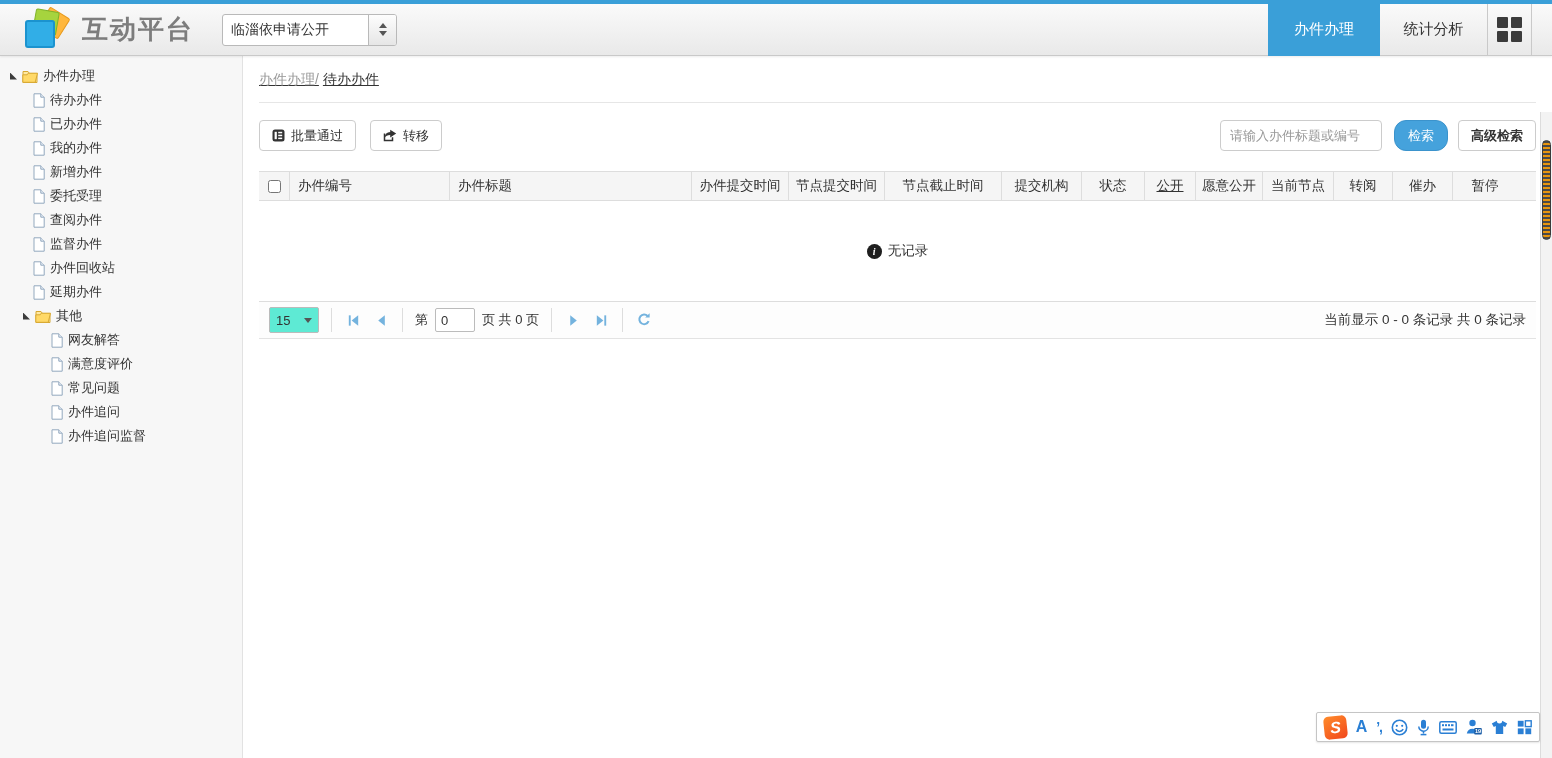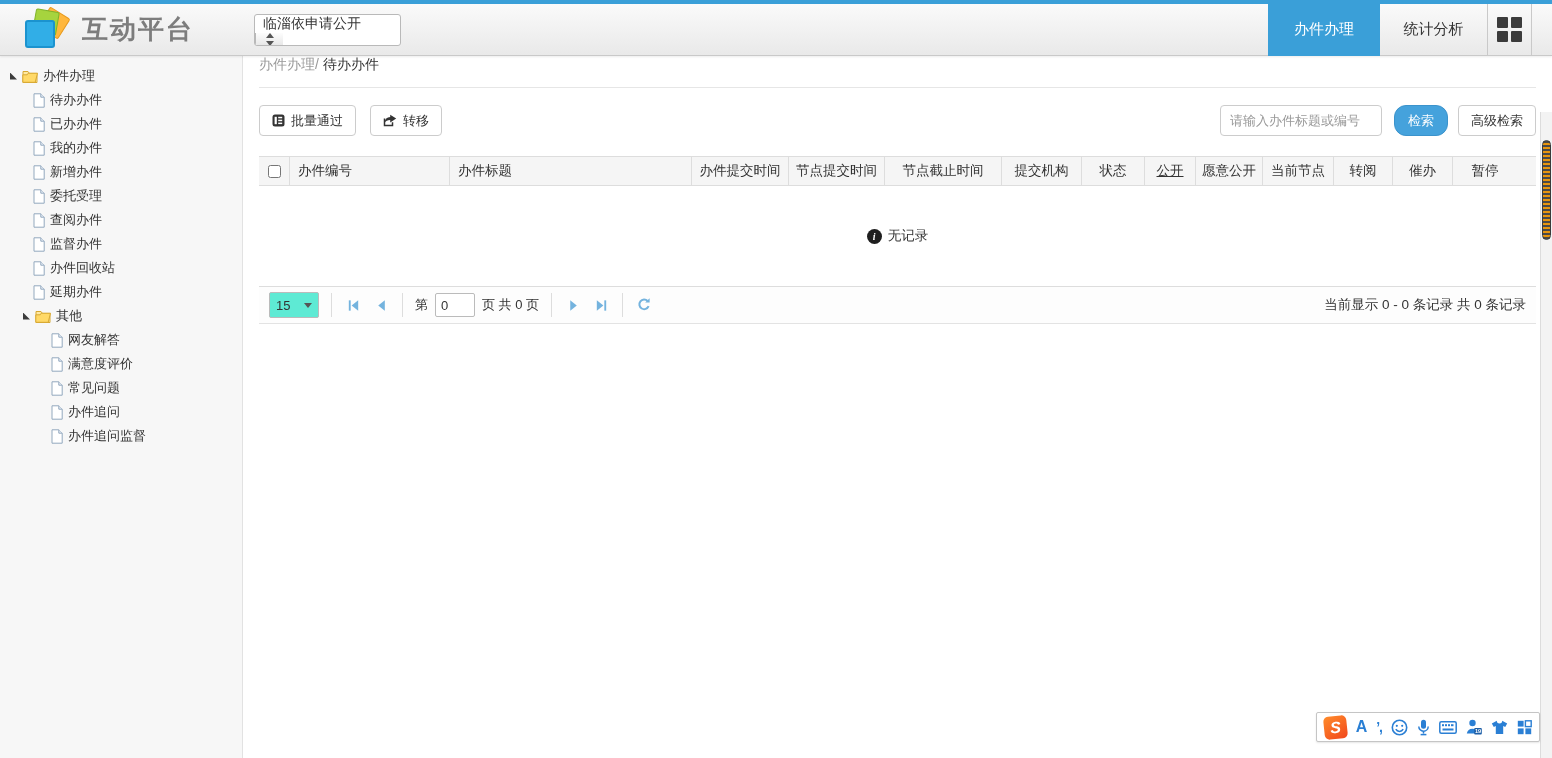--- a/index.html
+++ b/index.html
@@ -11,22 +11,22 @@
   .header { height:56px; border-top:4px solid #3a9fd8; background:linear-gradient(#fafafa,#e9e9e9);
             border-bottom:1px solid #c9c9c9; box-shadow:0 1px 2px rgba(0,0,0,.08);
             display:flex; align-items:center; position:relative; z-index:5; }
   .logo { position:relative; width:46px; height:40px; margin-left:22px; flex:0 0 auto; }
   .logo .paper { position:absolute; width:24px; height:24px; border-radius:2px; }
   .logo .paper.yellow { right:2px; top:1px; background:#ffb73d; border:1px solid #e89a1d; transform:rotate(32deg); }
   .logo .paper.green  { right:10px; top:0px; background:#a6d43e; border:1px solid #7fb32a; transform:rotate(10deg); }
   .logo .front { position:absolute; left:3px; bottom:2px; width:30px; height:28px; background:#31aee7;
                  border:2px solid #1b93cf; border-radius:3px; }
   .app-title { font-size:26px; font-weight:bold; color:#7d7d7d; letter-spacing:2px; margin-left:14px; }
-  .site-combo { display:flex; margin-left:60px; height:32px; border:1px solid #b9b9b9; border-radius:3px;
-                overflow:hidden; background:#fff; cursor:pointer;flex-direction:column; }
+  .site-combo { display:flex; margin-left:28px; height:32px; border:1px solid #b9b9b9; border-radius:3px;
+                overflow:hidden; background:#fff; cursor:pointer; }
   .site-combo .combo-text { width:145px; padding:0 8px; display:flex; align-items:center; font-size:14px; color:#333; }
   .site-combo .combo-stepper { width:28px; border-left:1px solid #b9b9b9; background:linear-gradient(#fdfdfd,#e6e6e6);
                 display:flex; flex-direction:column; align-items:center; justify-content:center; gap:3px; }
   .tri-up   { width:0; height:0; border-left:4px solid transparent; border-right:4px solid transparent; border-bottom:5px solid #555; }
   .tri-down { width:0; height:0; border-left:4px solid transparent; border-right:4px solid transparent; border-top:5px solid #555; }
 
   .header-right { margin-left:auto; display:flex; align-items:stretch; height:52px; }
   .tab { width:112px; display:flex; align-items:center; justify-content:center; font-size:15px; cursor:pointer; }
   .tab.active { background:#3a9fd8; color:#fff; }
   .tab.plain { width:108px; color:#333; border-right:1px solid #c9c9c9; }
@@ -42,36 +42,36 @@
   .sidebar { width:243px; flex:0 0 auto; background:#f7f7f7; border-right:1px solid #e2e2e2; padding:8px 0 0 10px; }
   .tnode { display:flex; align-items:center; height:24px; gap:5px; font-size:13px; color:#333; cursor:pointer; white-space:nowrap; }
   .tnode .tri-open { width:7px; height:7px; background:#3c3c3c; clip-path:polygon(0 0,0 100%,100% 100%); flex:0 0 auto; }
   .child1 { padding-left:23px; }
   .folder2 { padding-left:13px; }
   .child2 { padding-left:41px; }
   .ticon { flex:0 0 auto; display:flex; }
 
   
   .main { flex:1; padding:0 16px; position:relative; background:#fff; }
-  .breadcrumb { font-size:14px; }
+  .breadcrumb { margin-top:15px; font-size:14px;text-decoration:underline; }
   .breadcrumb .bc-parent { color:#999; }
   .breadcrumb .bc-current { color:#333; margin-left:4px; }
   .rule { border:none; border-top:1px solid #e6e6e6; margin:13px 0 0; }
 
   .toolbar { margin-top:17px; display:flex; align-items:center; }
   .btn { display:inline-flex; align-items:center; gap:6px; height:31px; padding:0 12px; font-size:13px; color:#333;
          background:#fff; border:1px solid #ccc; border-radius:4px; cursor:pointer; }
   .btn + .btn { margin-left:14px; }
   .toolbar-right { margin-left:auto; display:flex; align-items:center; }
   .search-input { width:162px; height:31px; border:1px solid #ccc; border-radius:4px; padding:0 9px; font-size:13px;
                   color:#333; outline:none; font-family:inherit; }
   .search-input::placeholder { color:#999; }
   .btn-primary { height:31px; padding:0 13px; font-size:13px; color:#fff; background:#45a2dc; border:1px solid #3b93cc;
                  border-radius:12px; margin-left:12px; cursor:pointer; }
-  .btn-adv { margin-left:10px; }
+  .btn-adv { margin-left:10px;font-weight:bold; }
 
   
   .grid-table { margin-top:20px; }
   .thead { display:flex; background:#f5f5f5; border-top:1px solid #ddd; border-bottom:1px solid #ddd; height:30px; }
   .th { display:flex; align-items:center; justify-content:center; font-size:13.5px; color:#333; border-left:1px solid #ddd;
         overflow:hidden; white-space:nowrap; }
   .th:first-child { border-left:none; }
   .th.left { justify-content:flex-start; padding-left:8px; }
   .th input[type=checkbox] { width:13px; height:13px; cursor:pointer; }
   .empty-row { height:100px; display:flex; align-items:center; justify-content:center; gap:6px; font-size:13.5px; color:#333; }

